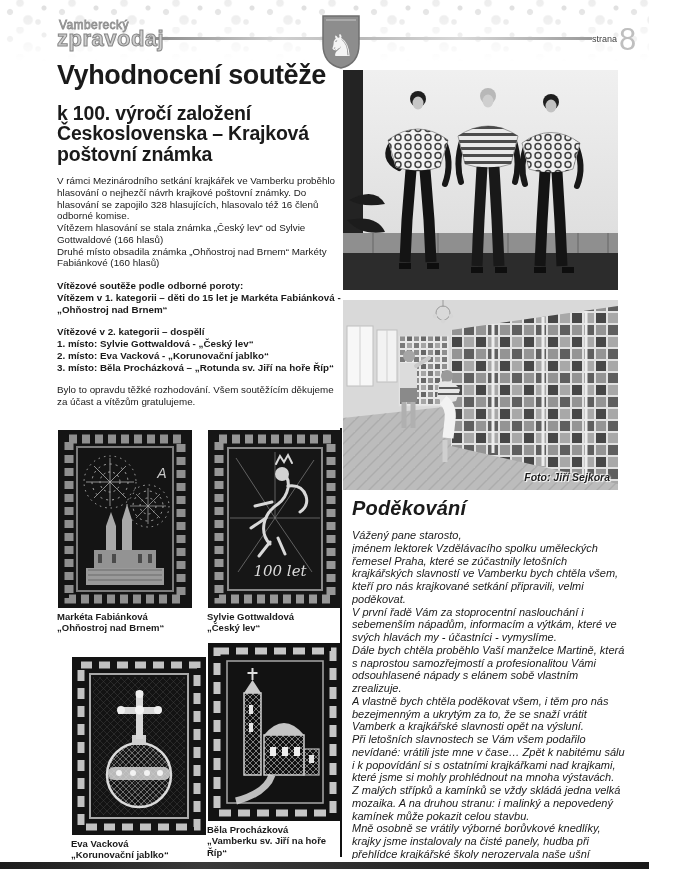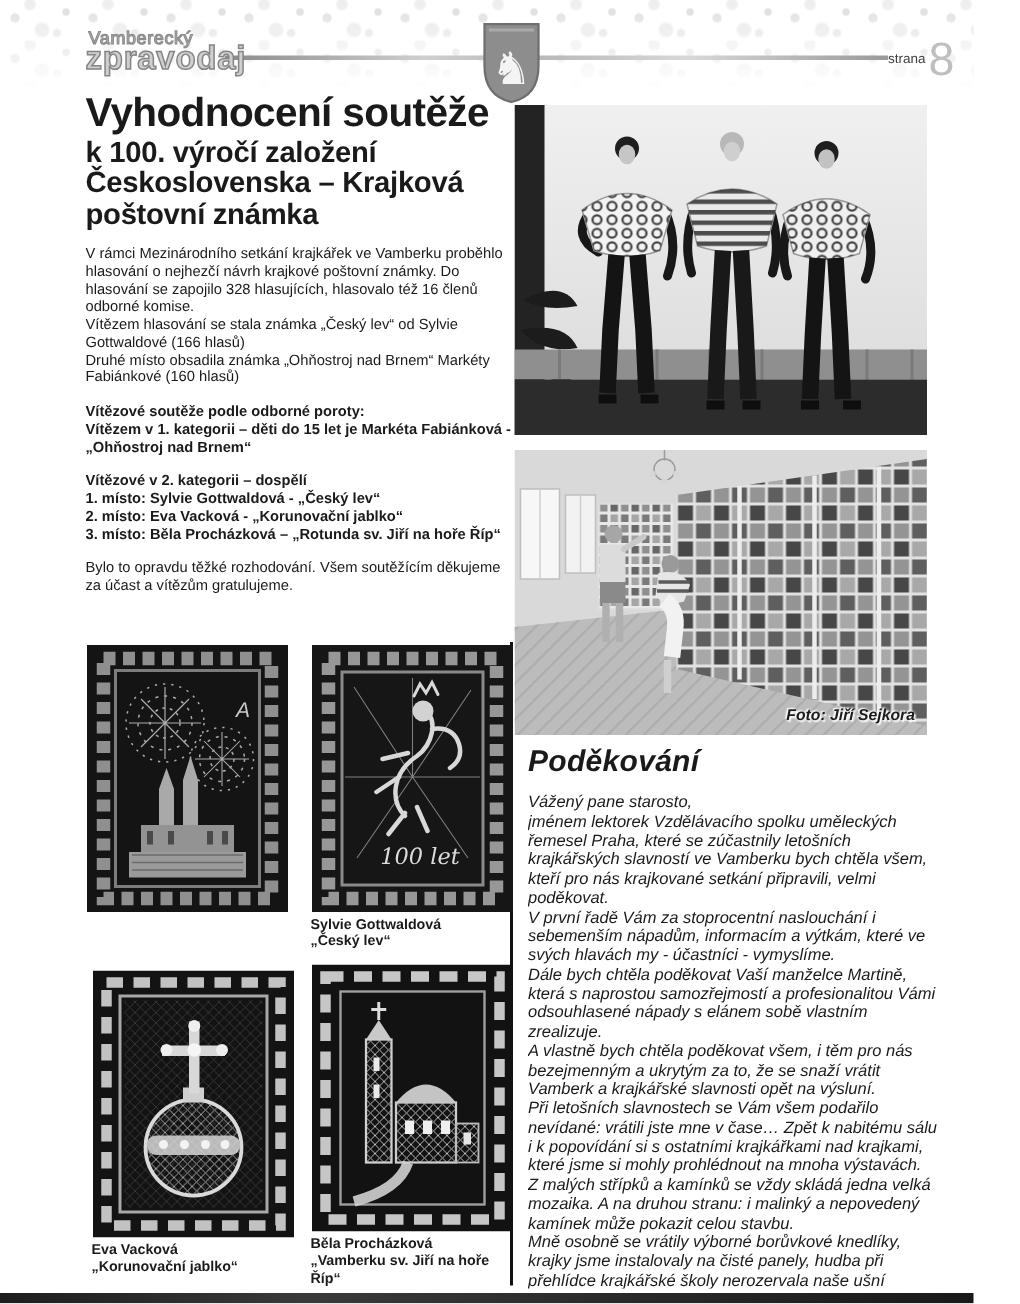--- a/index.html
+++ b/index.html
@@ -27,21 +27,21 @@
   .header-rule{position:absolute;left:150px;top:37px;width:442px;height:3px;z-index:1;
     background:linear-gradient(to right,#8a8a8a,#cfcfcf 30%,#b9b9b9 48%,#d8d8d8 70%,#9a9a9a);}
   .coat{position:absolute;left:321px;top:14px;width:40px;height:56px;z-index:2;}
   .strana{position:absolute;left:592px;top:24px;display:flex;align-items:flex-start;z-index:3;}
   .strana .lbl{font-size:9px;color:#3f3f3f;margin-top:10px;margin-right:2px;}
   .strana .num{font-size:31px;color:#bfbfbf;font-weight:400;line-height:1;}
 
   
   .article{position:absolute;left:57px;top:62px;width:284px;height:364px;overflow:hidden;}
   .article h1{margin:0;font-size:27px;font-weight:bold;letter-spacing:-0.4px;line-height:1.02;}
-  .article h2{margin:2px 0 0 0;font-size:19.5px;font-weight:bold;line-height:1.07;letter-spacing:-0.2px;}
+  .article h2{margin:13px 0 0 0;font-size:19.5px;font-weight:bold;line-height:1.07;letter-spacing:-0.2px;}
   .article .body{margin-top:10px;font-size:9.8px;line-height:1.2;}
   .article p{margin:0;}
   .gap{height:11px;}
   .b{font-weight:bold;}
 
   
   .photo1{position:absolute;left:343px;top:70px;width:275px;height:220px;}
   .photo2{position:absolute;left:343px;top:300px;width:275px;height:190px;}
   .photo1 svg,.photo2 svg{display:block;width:100%;height:100%;}
   .credit{position:absolute;right:8px;bottom:7px;font-size:10.5px;font-style:italic;font-weight:bold;
@@ -226,21 +226,21 @@
     <figcaption class="credit">Foto: Jiří Sejkora</figcaption>
   </figure>
 
   <div class="divider"></div>
 
   <section class="thanks">
     <h3>Poděkování</h3>
     <p>Vážený pane starosto,</p>
     <p>jménem lektorek Vzdělávacího spolku uměleckých řemesel Praha, které se zúčastnily letošních krajkářských slavností ve Vamberku bych chtěla všem, kteří pro nás krajkované setkání připravili, velmi poděkovat.</p>
     <p>V první řadě Vám za stoprocentní naslouchání i sebemenším nápadům, informacím a výtkám, které ve svých hlavách my - účastníci - vymyslíme.</p>
-    <p>Dále bych chtěla poděkovat Vaší manželce Martině, která s naprostou samozřejmostí a profesionalitou Vámi odsouhlasené nápady s elánem sobě vlastním zrealizuje.</p>
+    <p>Dále bych chtěla proběhlo Vaší manželce Martině, která s naprostou samozřejmostí a profesionalitou Vámi odsouhlasené nápady s elánem sobě vlastním zrealizuje.</p>
     <p>A vlastně bych chtěla poděkovat všem, i těm pro nás bezejmenným a ukrytým za to, že se snaží vrátit Vamberk a krajkářské slavnosti opět na výsluní.</p>
     <p>Při letošních slavnostech se Vám všem podařilo nevídané: vrátili jste mne v čase… Zpět k nabitému sálu i k popovídání si s ostatními krajkářkami nad krajkami, které jsme si mohly prohlédnout na mnoha výstavách.</p>
     <p>Z malých střípků a kamínků se vždy skládá jedna velká mozaika. A na druhou stranu: i malinký a nepovedený kamínek může pokazit celou stavbu.</p>
     <p>Mně osobně se vrátily výborné borůvkové knedlíky, krajky jsme instalovaly na čisté panely, hudba při přehlídce krajkářské školy nerozervala naše ušní bubínky, plátno při přehlídce v zahradě muzea zakrylo kávový servis a pohled na krabice nezkazil fotografie ani jedné návštěvnici.</p>
     <p>A krásné krajky, vydařené Bienále 2019 i páteční slavnostní přehlídka jsou odměnou za úsilí, které jste všichni společně vynaložili.</p>
 
   </section>
 
   <div class="gallery">
 
@@ -265,20 +265,24 @@
           <path d="M30 140 H104 M30 145 H104 M30 150 H104" stroke="#6b6b6b" stroke-width="1"></path>
           <rect x="36" y="120" width="62" height="18" opacity="0.85"></rect>
           <path d="M48 120 V96 L53 82 L58 96 V120 Z"></path>
           <path d="M64 120 V90 L69 74 L74 90 V120 Z"></path>
           <rect x="40" y="124" width="4" height="9" fill="#4a4a4a"></rect>
           <rect x="54" y="124" width="4" height="9" fill="#4a4a4a"></rect>
           <rect x="80" y="124" width="4" height="9" fill="#4a4a4a"></rect>
           <rect x="90" y="124" width="4" height="9" fill="#4a4a4a"></rect>
         </g>
       </svg>
+      <figcaption class="stamp-cap">
+        <div>Markéta Fabiánková</div>
+        <div>„Ohňostroj nad Brnem“</div>
+      </figcaption>
     </figure>
 
     <figure class="stamp-fig" style="margin:0">
       <svg viewBox="0 0 134 178">
         <rect width="134" height="178" fill="#161616"></rect>
         <rect x="11" y="9" width="112" height="160" fill="none" stroke="#979797" stroke-width="9" stroke-dasharray="8 5"></rect>
         <rect x="20" y="18" width="94" height="142" fill="none" stroke="#8a8a8a" stroke-width="2"></rect>
         <g stroke="#9c9c9c" stroke-width="0.7" opacity="0.8">
           <path d="M67 88 L28 28 M67 88 L67 22 M67 88 L106 30 M67 88 L112 88 M67 88 L104 142 M67 88 L30 142 M67 88 L22 88"></path>
         </g>
@@ -290,21 +294,21 @@
           <path d="M68 34 l4 -8 l4 6 l4 -7 l4 8" stroke-width="2"></path>
         </g>
         <text x="72" y="146" font-size="15" text-anchor="middle" fill="#dcdcdc" font-style="italic" font-family="DejaVu Serif, serif">100 let</text>
       </svg>
       <figcaption class="stamp-cap">
         <div>Sylvie Gottwaldová</div>
         <div>„Český lev“</div>
       </figcaption>
     </figure>
 
-    <figure class="stamp-fig" style="margin:4px">
+    <figure class="stamp-fig" style="margin:14px">
       <svg viewBox="0 0 134 178">
         <defs>
           <pattern id="net3" width="7" height="7" patternUnits="userSpaceOnUse">
             <path d="M0 7 L7 0 M-1 1 L1 -1 M6 8 L8 6 M0 0 L7 7" stroke="#5d5d5d" stroke-width="0.5"></path>
           </pattern>
           <pattern id="net3b" width="6" height="6" patternUnits="userSpaceOnUse">
             <path d="M0 6 L6 0 M0 0 L6 6" stroke="#bdbdbd" stroke-width="0.6"></path>
           </pattern>
         </defs>
         <rect width="134" height="178" fill="#131313"></rect>

